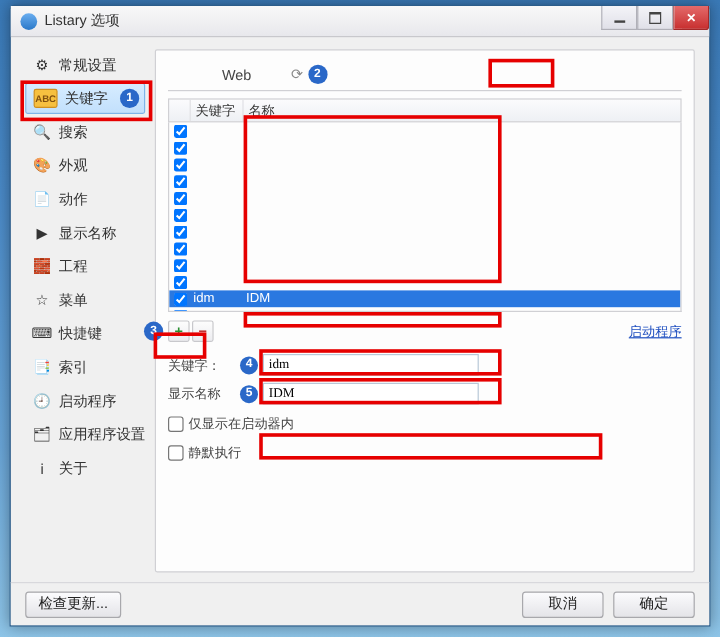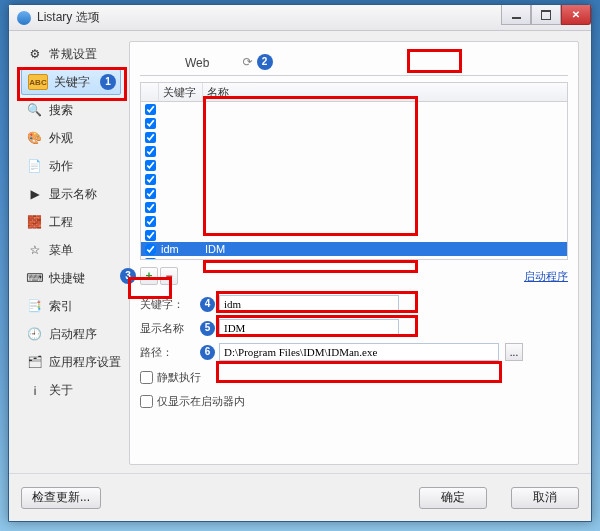--- a/index.html
+++ b/index.html
@@ -233,27 +233,27 @@
     font-style:italic;
     font-family: Georgia, serif;
     font-size:10px;
     font-weight:bold;
     display:flex;align-items:center;justify-content:center;
   }
   .check-row { display:flex; align-items:center; gap:4px; height:18px; color:#444; font-size:11px; margin-left:0; margin-top:2px;}
   .check-row input { margin:0; }
 
   .footer {
-    height:48px;
+    height:36px;
     border-top:1px solid #d8d8dc;
     background:#f0f0f0;
     display:flex;
     align-items:center;
     padding: 0 12px;
-    gap:24px;
+    gap:8px;
   }
   .footer .spacer { flex:1; }
   .btn {
     min-width:68px;
     height:22px;
     border:1px solid #a8a8ac;
     background:linear-gradient(#fbfbfd,#e4e4e8);
     border-radius:3px;
     font-size:12px;
     color:#222;
@@ -469,49 +469,41 @@
         <div class="ann" style="left:76px; top:-3px; width:202px; height:22px;"></div>
 
         <div class="form-row short">
           <span class="label">显示名称</span>
           <span class="circle-num">5</span>
           <input type="text" value="IDM" style="">
         </div>
         <div class="ann" style="left:76px; top:21px; width:202px; height:22px;"></div>
 
 
-        <div class="form-row">
-          <span class="label">路径：</span>
-          <span class="circle-num">6</span>
-          <input type="text" style="width: 280px; flex: 0 0 auto;" value="D:\Program Files\IDM\IDMan.exe">
-          <div class="path-btn">
-              <span>...</span>
-            </div>
-        </div>
         <div class="ann" style="left:76px; top:67px; width:286px; height:22px;"></div>
 
 
 
+        <div class="check-row">
+          <input type="checkbox" style="">
+          <span>仅显示在启动器内</span>
+        </div>
         <div class="check-row">
           <input type="checkbox" style="">
           <span>静默执行</span>
         </div>
         <div class="check-row">
-          <input type="checkbox" style="">
-          <span>仅显示在启动器内</span>
-        </div>
-        <div class="check-row">
           
           
         </div>
       </div>
 
     </div>
   </div>
 
   <div class="footer">
     <button class="btn"><span>检查更新...</span></button>
     <div class="spacer"></div>
+    <button class="btn"><span>取消</span></button>
     <button class="btn"><span>确定</span></button>
-    <button class="btn"><span>取消</span></button>
   </div>
 
 </div>
 
 </body></html>

